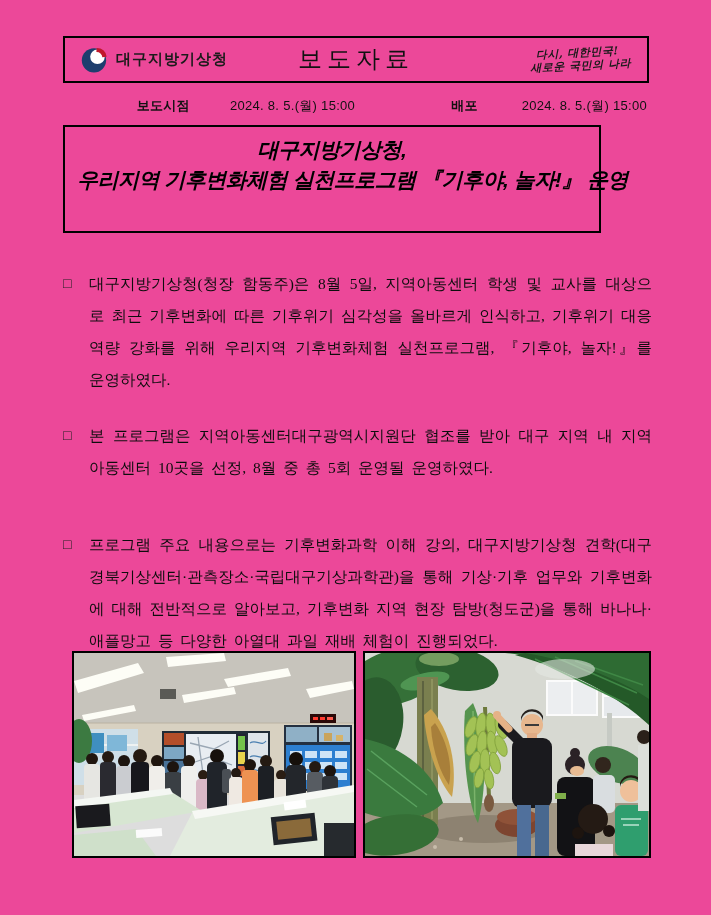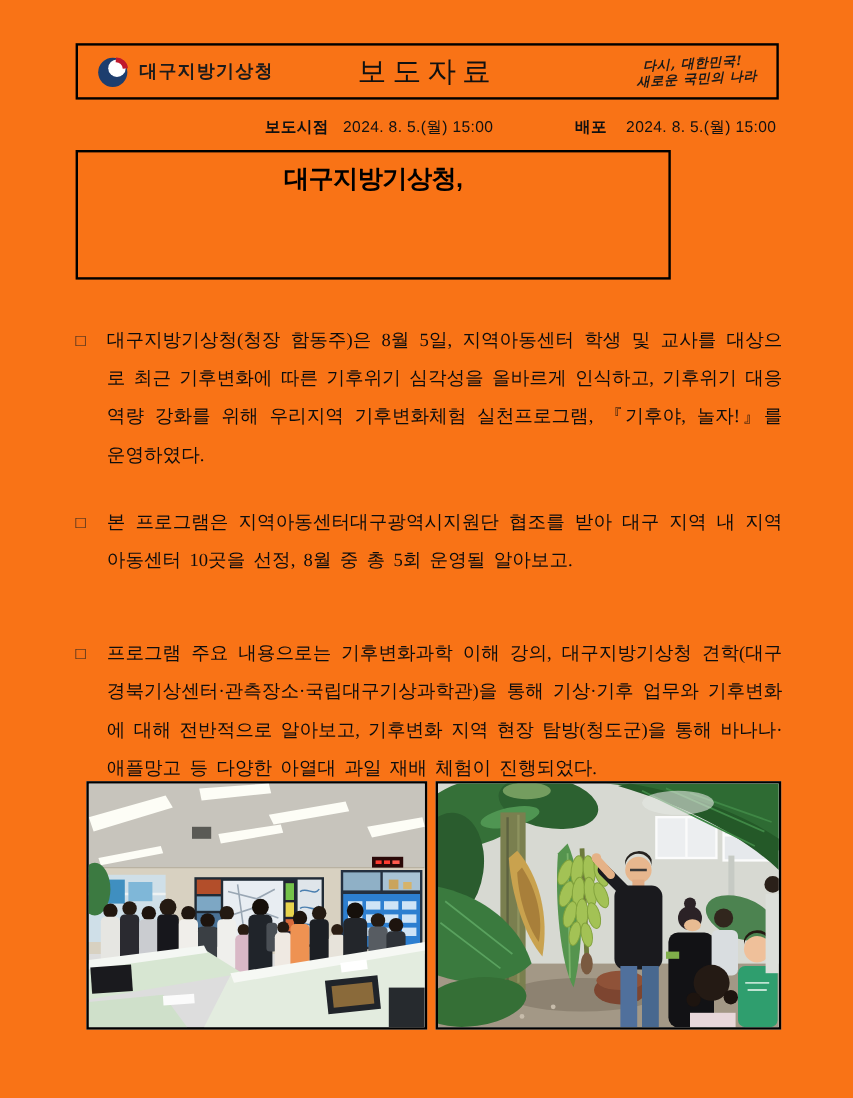--- a/index.html
+++ b/index.html
@@ -1,17 +1,17 @@
 <!DOCTYPE html>
 <html lang="ko"><head>
 <meta charset="utf-8">
 <style>
   html,body { margin:0; padding:0; background:#ffffff; }
   .page {
-    position:relative; width:711px; height:915px; background:#f97316;
+    position:relative; width:711px; height:915px; background:#ec4899;
     font-family:"Liberation Sans","DejaVu Sans",sans-serif; color:#111;
     overflow:hidden;
   }
   
   .header-box {
     position:absolute; left:63px; top:36px; width:586px; height:47px;
     border:2px solid #000; box-sizing:border-box;
     display:flex; align-items:center;
   }
   .org-group { display:flex; align-items:center; gap:8px; margin-left:16px; }
@@ -25,30 +25,30 @@
   .slogan {
     position:absolute; right:16px; top:8px; text-align:left;
     font-family:"DejaVu Serif","Liberation Serif",serif;
     font-style:italic; font-weight:bold; font-size:11px; line-height:13px;
     transform:rotate(-3deg); color:#1a1a1a; letter-spacing:0.5px;
   }
   .slogan .s2 { margin-left:-6px; }
   
   .date-line {
     position:absolute; top:97px; right:64px; font-size:13px; color:#111;
-    display:flex; align-items:baseline; letter-spacing:0.3px; white-space:nowrap;
+    display:flex; align-items:baseline; letter-spacing:0.3px; white-space:nowrap;gap:28px;
   }
   .date-line .lbl { font-weight:600; }
   .date-line .v1 { margin-left:12px; }
   .date-line .lbl2 { margin-left:24px; font-weight:600;padding-left:44px; }
   .date-line .v2 { margin-left:16px; }
   
   .title-box {
-    position:absolute; left:63px; top:125px; width:496px; height:108px;
-    border:2px solid #000; box-sizing:border-box; padding:8px 12px 6px;
+    position:absolute; left:63px; top:125px; width:538px; height:108px;
+    border:2px solid #000; box-sizing:border-box; padding:8px 12px 6px;font-style:italic;
   }
   .title-l1, .title-l2 {
     text-align:center; font-weight:bold; font-size:21px; line-height:30px;
     letter-spacing:-0.5px; white-space:nowrap; color:#000;
   }
   .title-sub { margin-top:7px; font-size:14.5px; color:#111; letter-spacing:0.2px; }
   
   .body-text {
     position:absolute; left:63px; top:268px; width:589px;
     font-family:"Liberation Serif","DejaVu Serif",serif;
@@ -94,30 +94,31 @@
 
   <div class="date-line">
     <span class="lbl">보도시점</span>
     <span class="v1">2024. 8. 5.(월) 15:00</span>
     <span class="lbl2">배포</span>
     <span class="v2">2024. 8. 5.(월) 15:00</span>
   </div>
 
   <div class="title-box">
     <div class="title-l1">대구지방기상청,</div>
+    <div class="title-l2">우리지역 기후변화체험 실천프로그램 『기후야, 놀자!』 운영</div>
   </div>
 
   <div class="body-text">
     <div class="para p1">
       <span class="bullet">□</span>
       <span class="ptext">대구지방기상청(청장 함동주)은 8월 5일, 지역아동센터 학생 및 교사를 대상으로 최근 기후변화에 따른 기후위기 심각성을 올바르게 인식하고, 기후위기 대응 역량 강화를 위해 우리지역 기후변화체험 실천프로그램, 『기후야, 놀자!』를 운영하였다.</span>
     </div>
     <div class="para p2">
       <span class="bullet">□</span>
-      <span class="ptext">본 프로그램은 지역아동센터대구광역시지원단 협조를 받아 대구 지역 내 지역아동센터 10곳을 선정, 8월 중 총 5회 운영될 알아보고.</span>
+      <span class="ptext">본 프로그램은 지역아동센터대구광역시지원단 협조를 받아 대구 지역 내 지역아동센터 10곳을 선정, 8월 중 총 5회 운영될 운영하였다.</span>
     </div>
     <div class="para p3">
       <span class="bullet">□</span>
       <span class="ptext">프로그램 주요 내용으로는 기후변화과학 이해 강의, 대구지방기상청 견학(대구경북기상센터·관측장소·국립대구기상과학관)을 통해 기상·기후 업무와 기후변화에 대해 전반적으로 알아보고, 기후변화 지역 현장 탐방(청도군)을 통해 바나나·애플망고 등 다양한 아열대 과일 재배 체험이 진행되었다.</span>
     </div>
   </div>
 
   <div class="photo-row">
 
     <figure class="photo-frame">

